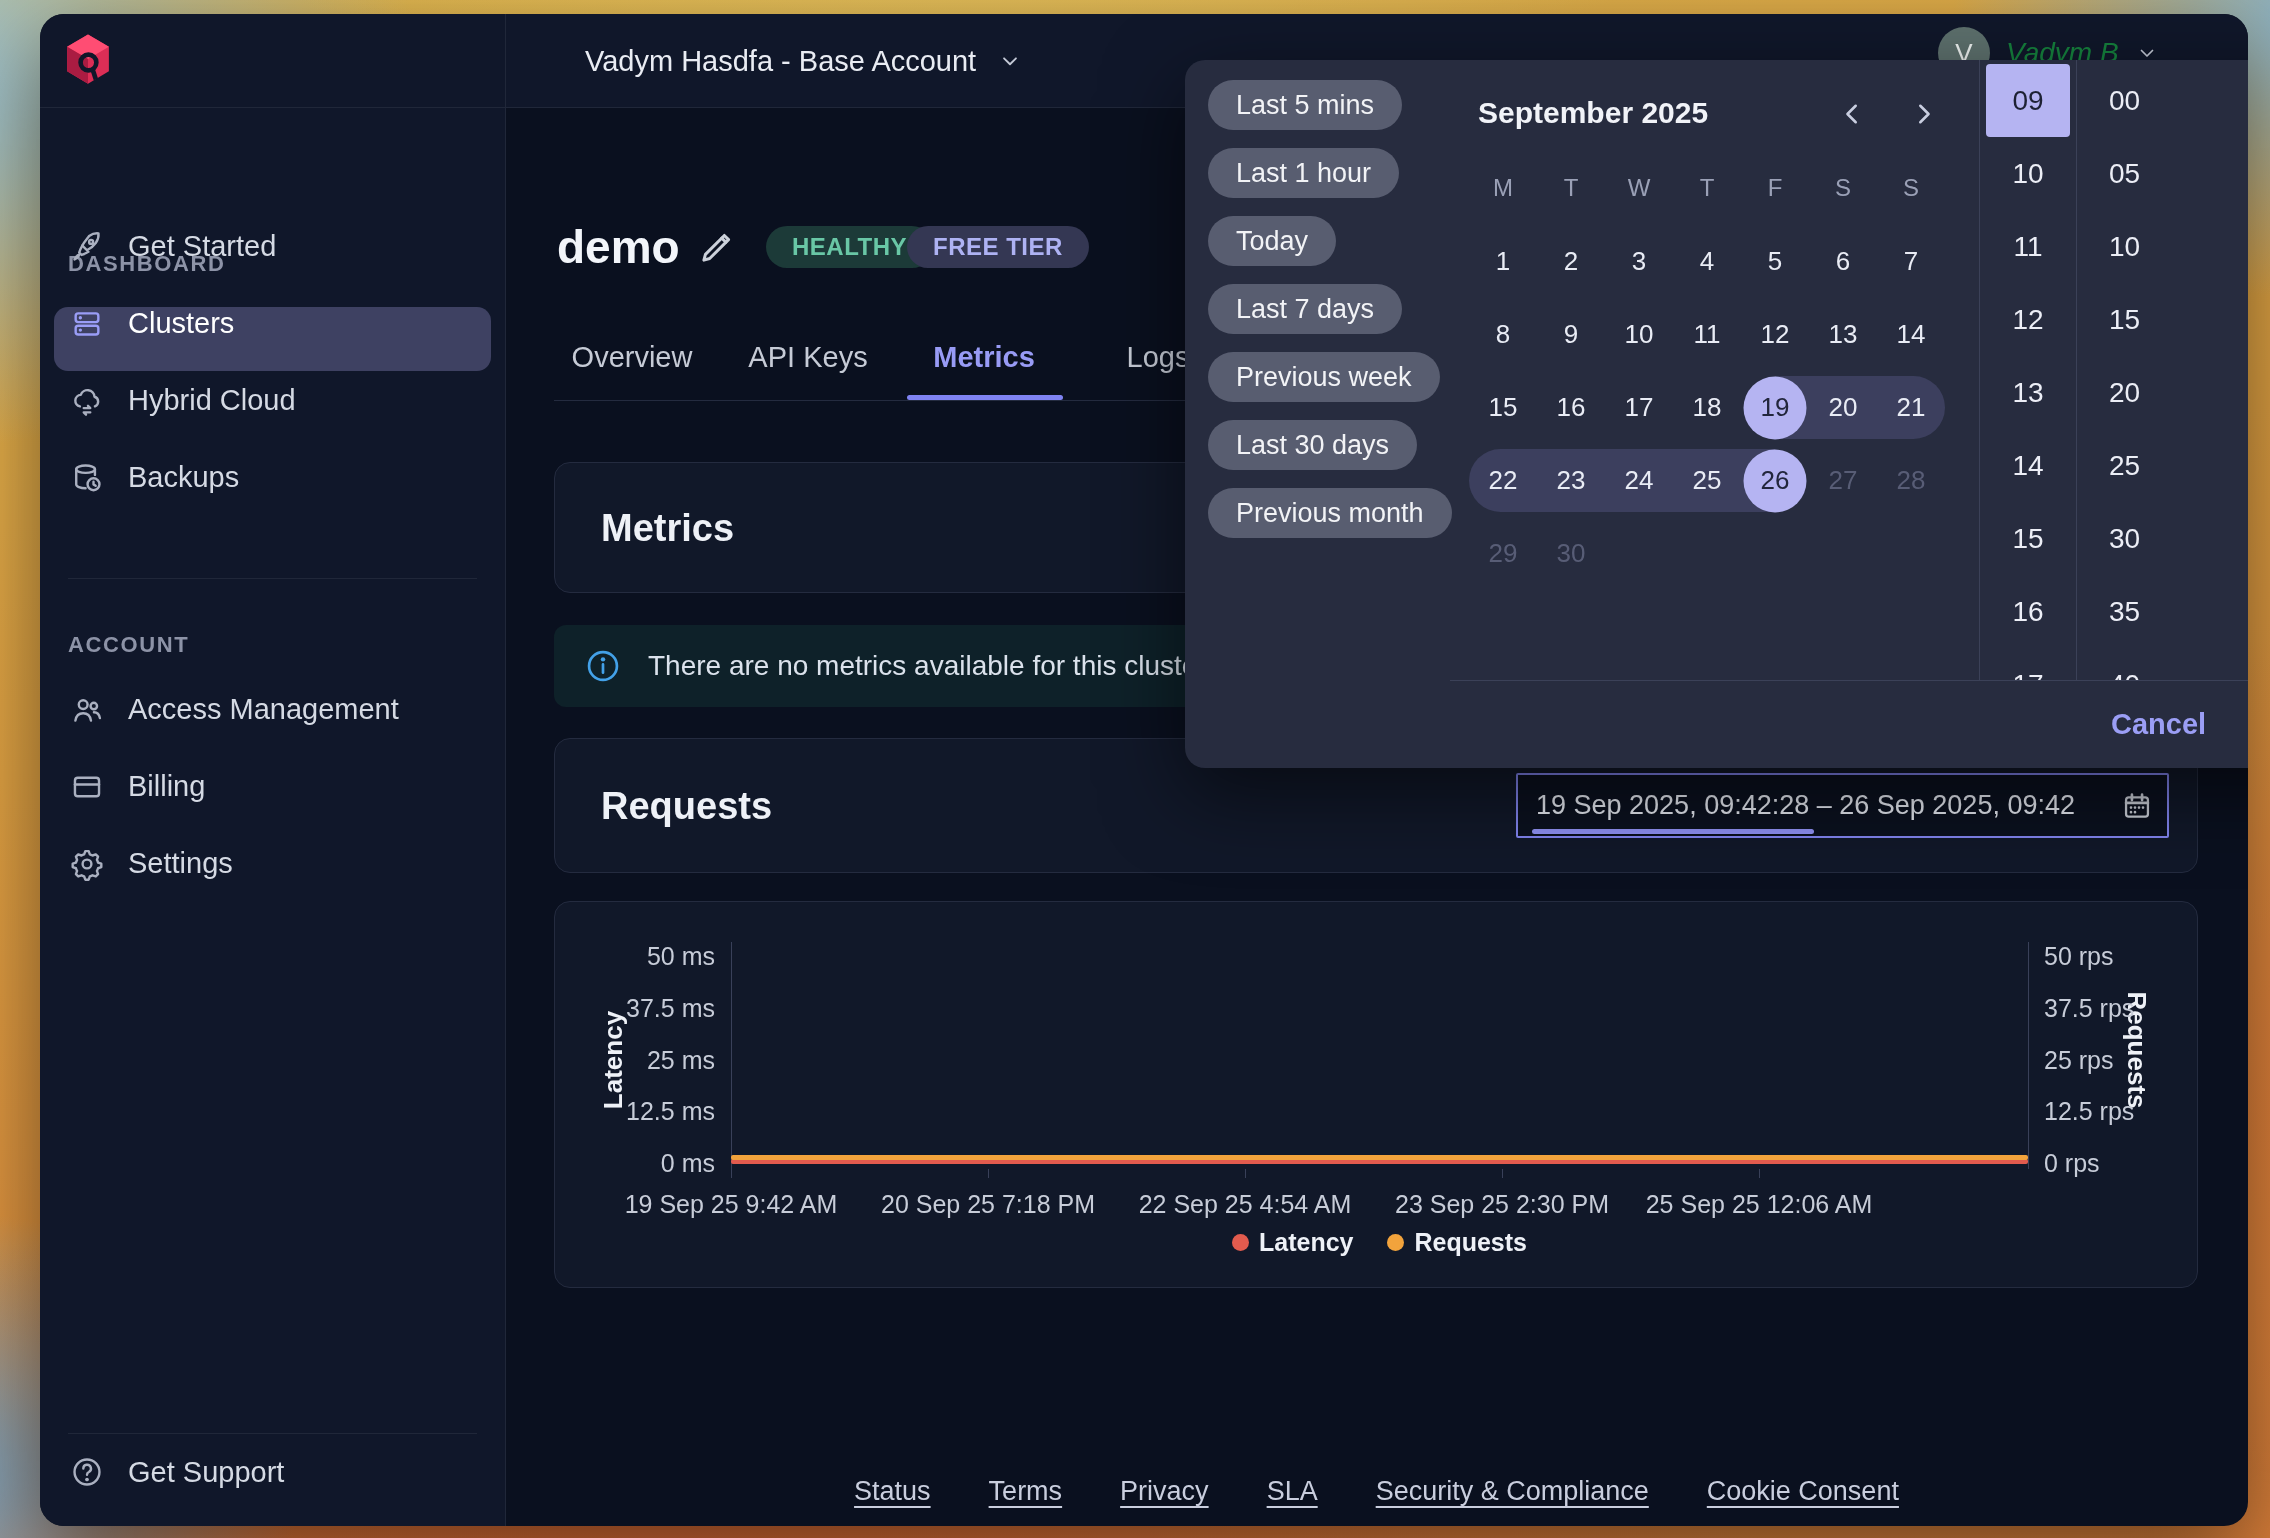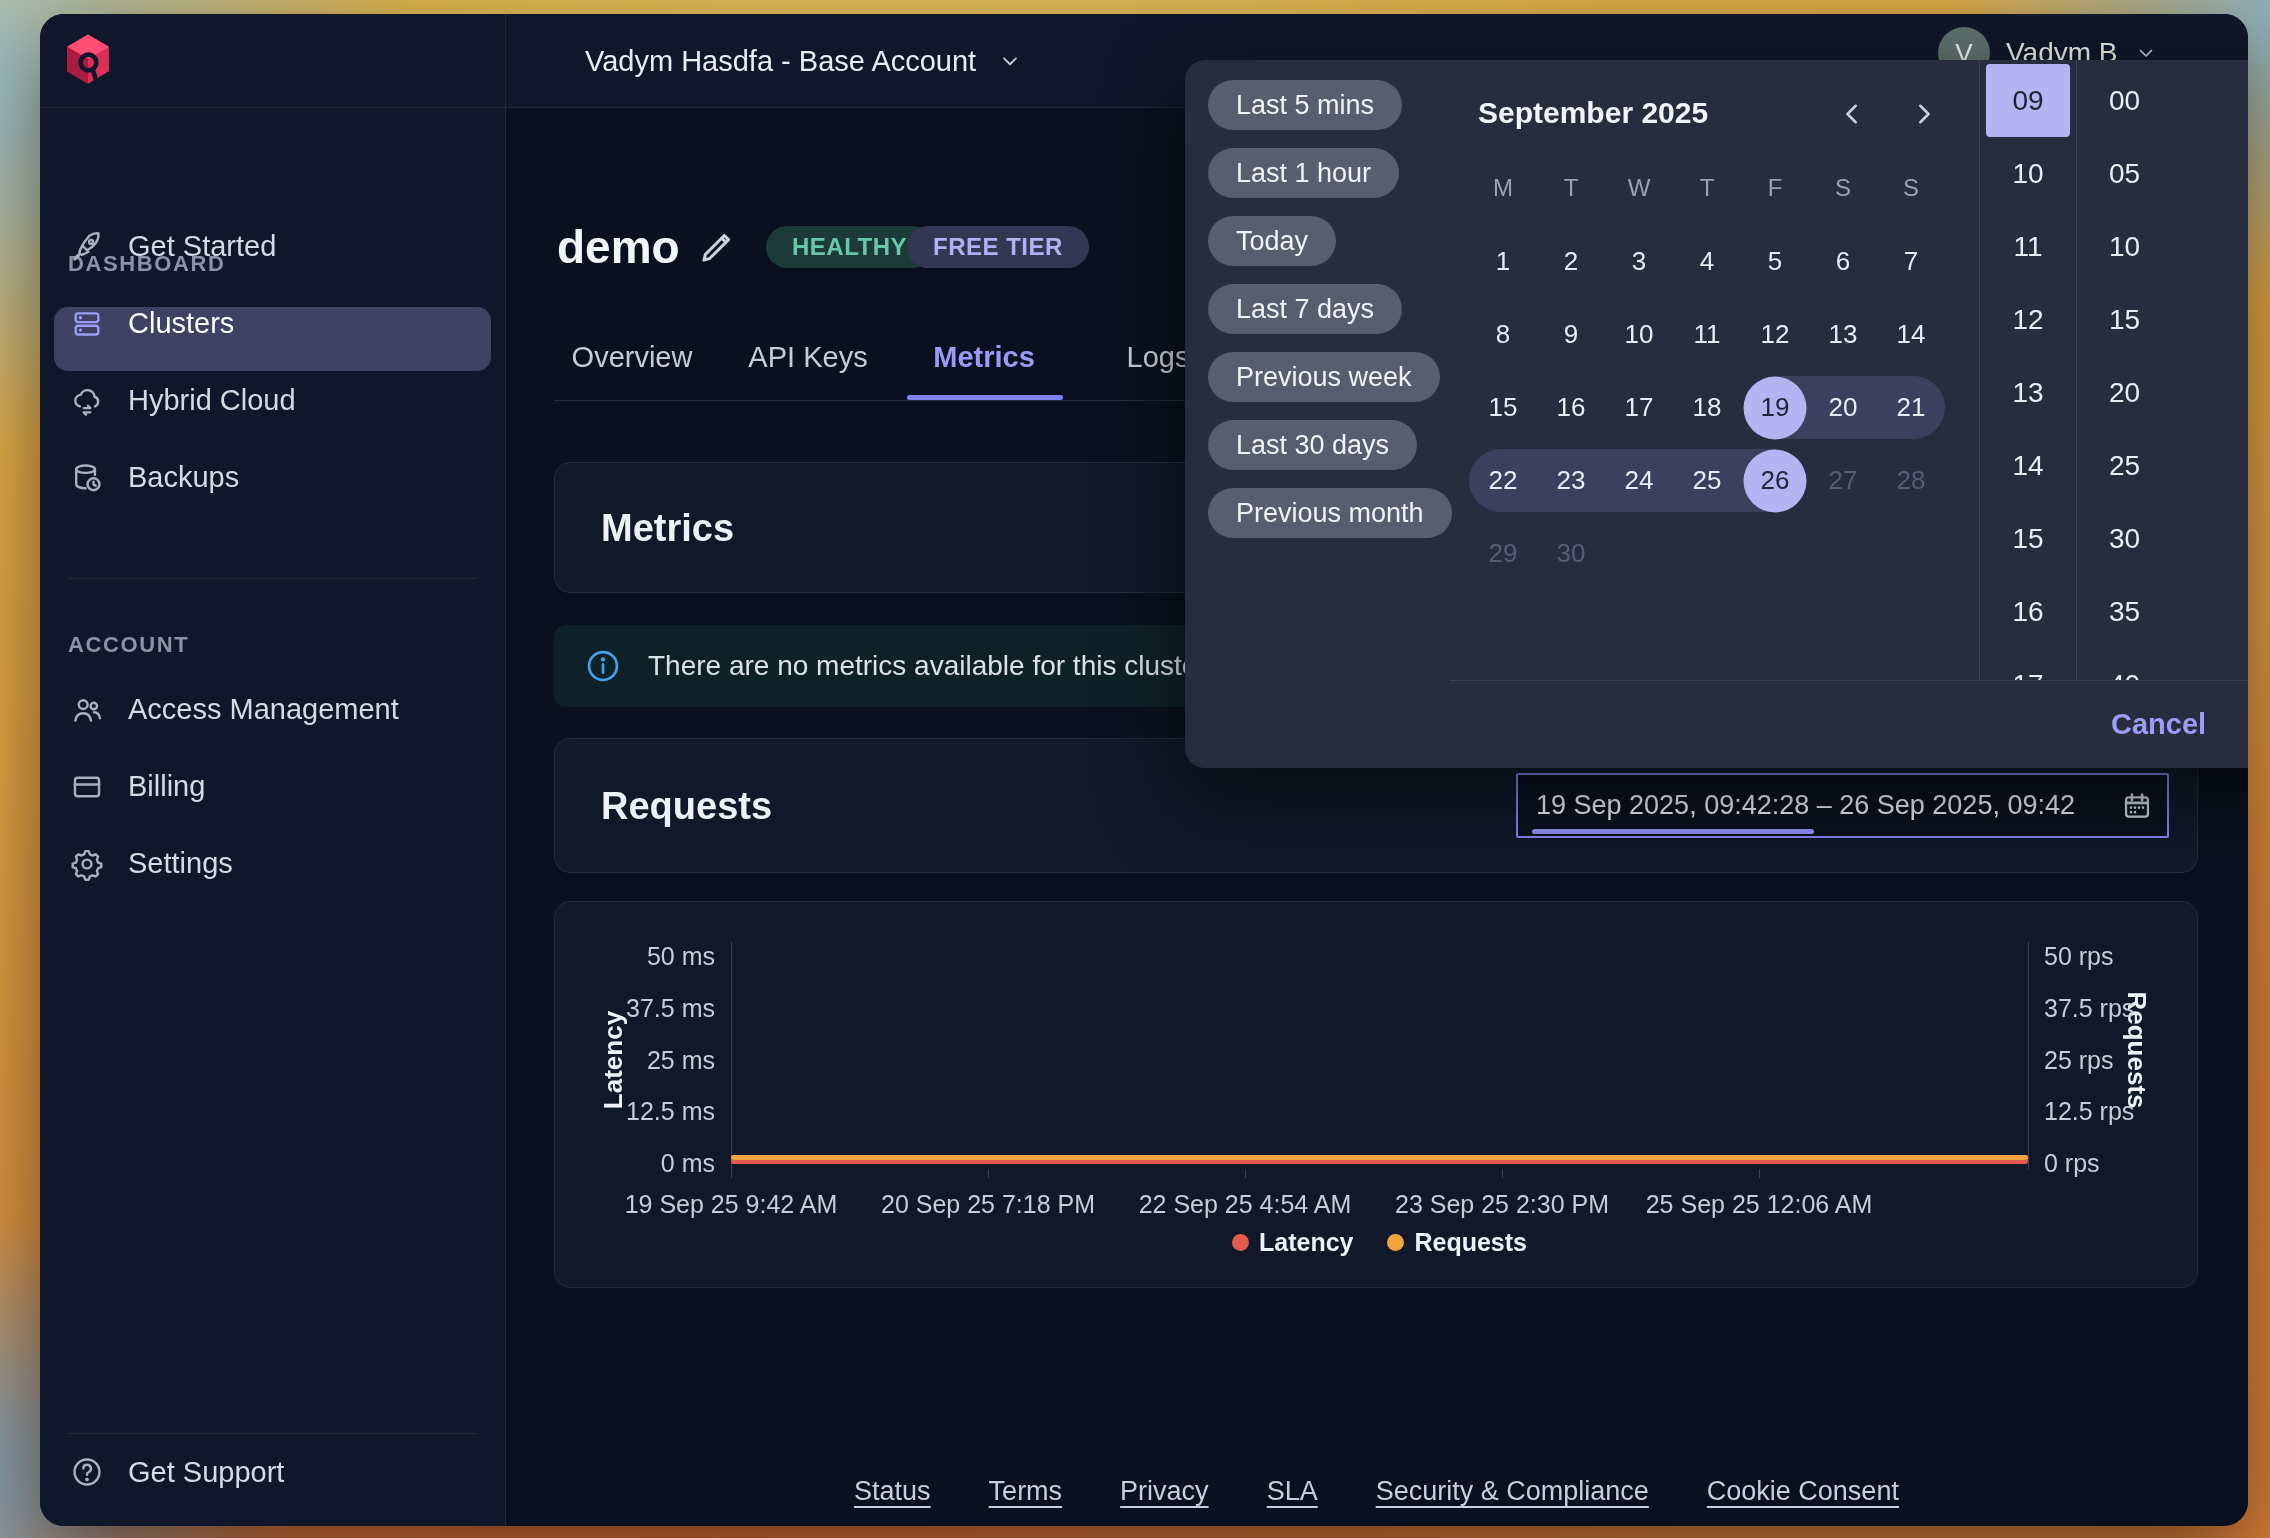--- a/index.html
+++ b/index.html
@@ -19,21 +19,21 @@
 
   
   .topbar{position:absolute;left:0;top:0;width:100%;height:94px;background:#10172a;border-bottom:1px solid #202739;}
   .vline{position:absolute;left:465px;top:0;bottom:0;width:1px;background:#202739;z-index:2;}
   .sidebar{position:absolute;left:0;top:94px;width:465px;bottom:0;background:#10172a;}
   .logo{position:absolute;left:20px;top:17px;width:56px;height:58px;}
   .acct-switch{position:absolute;left:545px;top:0;height:94px;display:flex;align-items:center;gap:21px;color:#e9ecf3;font-size:29px;font-weight:500;cursor:pointer;}
   .acct-switch .icn{width:26px;height:26px;color:#c4c9d6;}
   .usermenu{position:absolute;left:1898px;top:13px;display:flex;align-items:center;gap:16px;cursor:pointer;}
   .avatar{width:52px;height:52px;border-radius:50%;background:#5d706d;color:#eef2f1;font-size:26px;display:flex;align-items:center;justify-content:center;}
-  .username{color:#e5e5e5;font-size:28px;font-weight:500;}
+  .username{color:#15803d;font-size:28px;font-weight:500;font-style:italic;}
   .usermenu .icn{width:24px;height:24px;color:#c4c9d6;}
 
   .sec-label{position:absolute;left:28px;color:#8d93a7;font-size:22px;font-weight:700;letter-spacing:1.6px;}
   .nav{position:absolute;left:14px;width:437px;display:flex;flex-direction:column;gap:13px;}
   .side-item{height:64px;display:flex;align-items:flex-start;gap:24px;padding-left:16px;border-radius:14px;color:#d5dae4;font-size:29px;cursor:pointer;}
   .side-item .icn{width:34px;height:34px;color:#aab0c0;flex:none;}
   .side-item.active{background:#3e4162;color:#ffffff;}
   .side-item.active .icn{color:#9a9df6;}
   .side-div{position:absolute;left:28px;right:28px;height:1px;background:#202739;}
   .support{position:absolute;left:30px;top:1347px;display:flex;align-items:center;gap:24px;color:#d5dae4;font-size:29px;cursor:pointer;}

